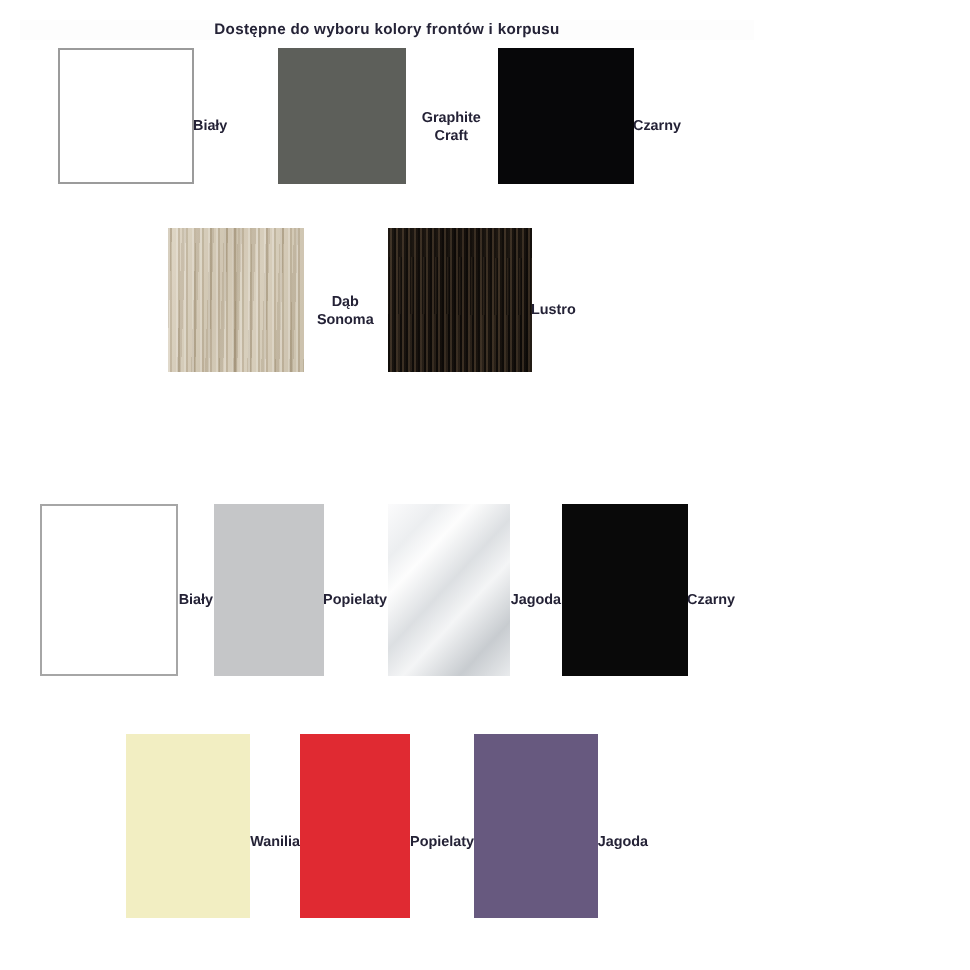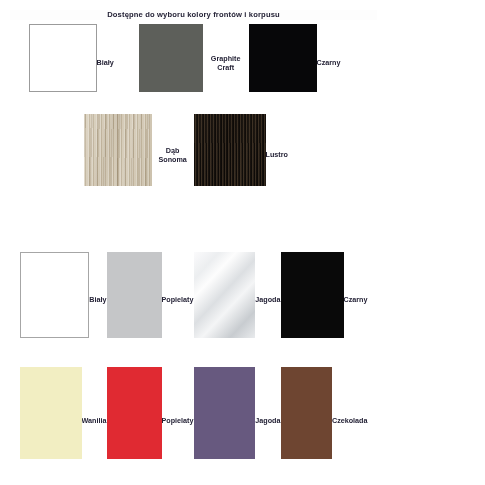--- a/index.html
+++ b/index.html
@@ -237,19 +237,15 @@
       <div class="label">Wanilia</div>
     </div>
     <div class="cell">
       <div class="swatch sw-truskawka"></div>
       <div class="label">Popielaty</div>
     </div>
     <div class="cell">
       <div class="swatch sw-jagoda"></div>
       <div class="label">Jagoda</div>
     </div>
-    <div class="cell">
-      <div class="swatch sw-czekolada"></div>
-      <div class="label">Czekolada</div>
-    </div>
   </div>
 
 </div>
 
 </body></html>

